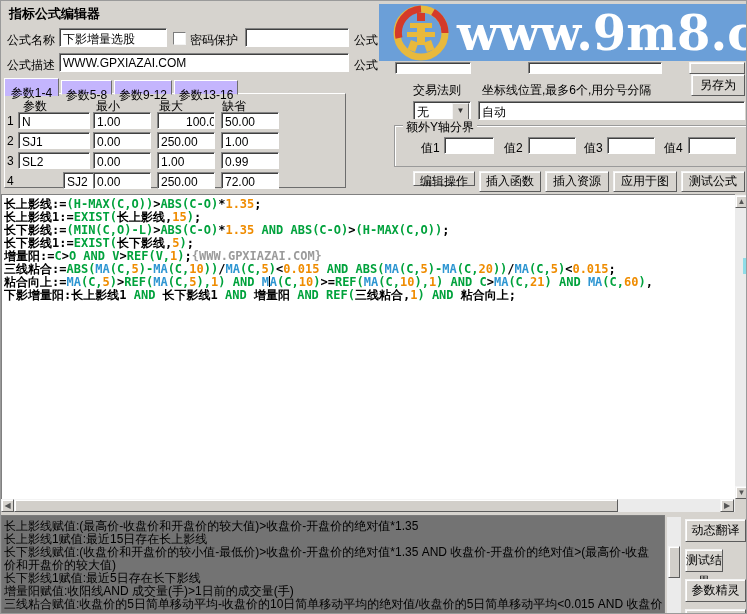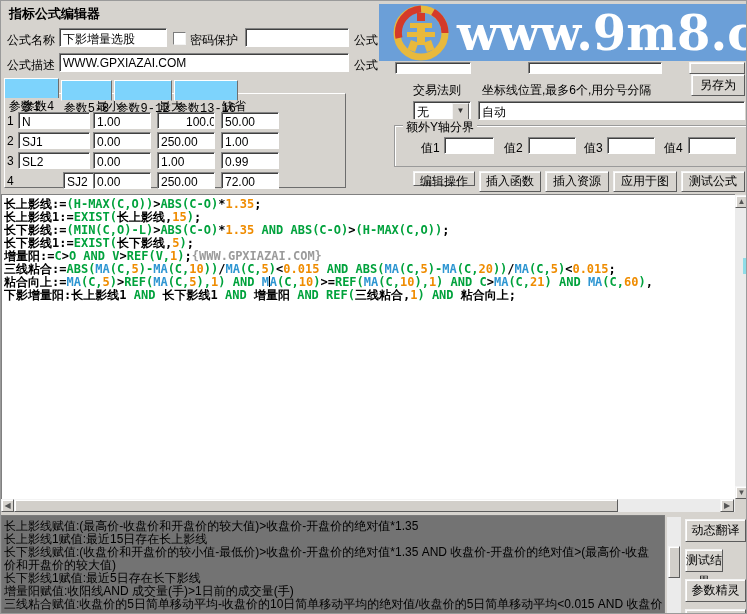--- a/index.html
+++ b/index.html
@@ -5,21 +5,21 @@
   html,body{margin:0;padding:0;}
   body{font-family:"Liberation Sans","DejaVu Sans",sans-serif;font-size:12px;color:#000;}
   #app{position:relative;width:747px;height:614px;background:#d6d3ce;overflow:hidden;border:1px solid #9a9a9a;box-sizing:border-box;}
   .abs{position:absolute;}
   .lbl{font-size:12px;white-space:nowrap;}
   .sunken{background:#fff;border:1px solid;border-color:#7b7b7b #f4f4f4 #f4f4f4 #7b7b7b;box-sizing:border-box;}
   .input{background:#fff;border:1px solid;border-color:#848484 #fff #fff #848484;box-shadow:inset 1px 1px 0 #404040;box-sizing:border-box;padding:2px 3px 0 3px;font-size:12px;white-space:nowrap;overflow:hidden;}
   .btn{background:#d6d3ce;border:1px solid;border-color:#f4f4f4 #5c5c5c #5c5c5c #f4f4f4;box-shadow:inset 1px 1px 0 #fff;box-sizing:border-box;text-align:center;font-size:12px;cursor:default;}
   .titlebar{font-weight:bold;font-size:13px;}
   
-  .tab{position:absolute;top:79px;height:15px;background:#7dd3fc;border:1px solid;border-color:#fff #6d6d6d #d6d3ce #fff;box-sizing:border-box;text-align:center;font-size:12px;padding-top:19px;font-family:Liberation Mono, monospace;}
+  .tab{position:absolute;top:79px;height:15px;background:#c4b5fd;border:1px solid;border-color:#fff #6d6d6d #d6d3ce #fff;box-sizing:border-box;text-align:center;font-size:12px;padding-top:6px;}
   .tab.active{top:77px;height:18px;z-index:5;border-bottom:none;}
   .tabpanel{background:#d6d3ce;border:1px solid;border-color:#fff #6d6d6d #6d6d6d #fff;box-sizing:border-box;}
   
   .groupbox{border:1px solid #9a9a9a;box-shadow:1px 1px 0 #fff inset;box-sizing:border-box;}
   .legend{position:absolute;top:-7px;left:8px;background:#d6d3ce;padding:0 3px;font-size:12px;}
   
   #editor{background:#fff;border-top:1px solid #808080;border-left:1px solid #808080;box-sizing:border-box;overflow:hidden;}
   .codeline{height:13px;line-height:13px;font-family:"DejaVu Sans Mono","Liberation Mono",monospace;font-weight:bold;font-size:12px;white-space:pre;overflow:hidden;}
   .sK{color:#000;} .sG{color:#00a23c;} .sB{color:#2e96d2;margin-top:16px;} .sO{color:#ef8c00;} .sC{color:#9b9b9b;}
   .caret{display:inline-block;width:1px;height:11px;background:#000;vertical-align:-1px;}

